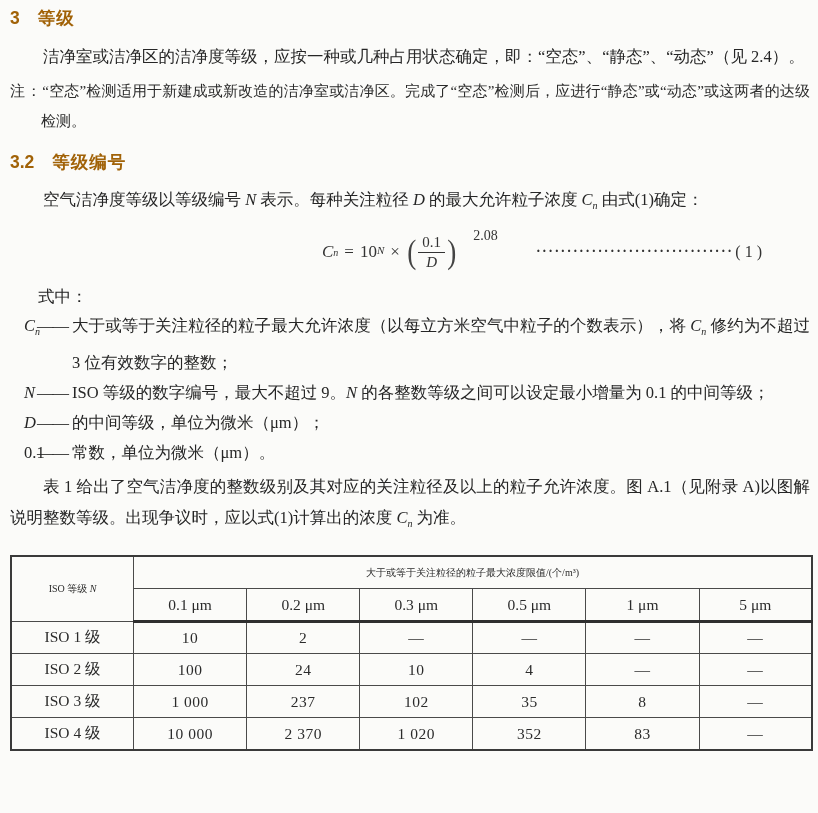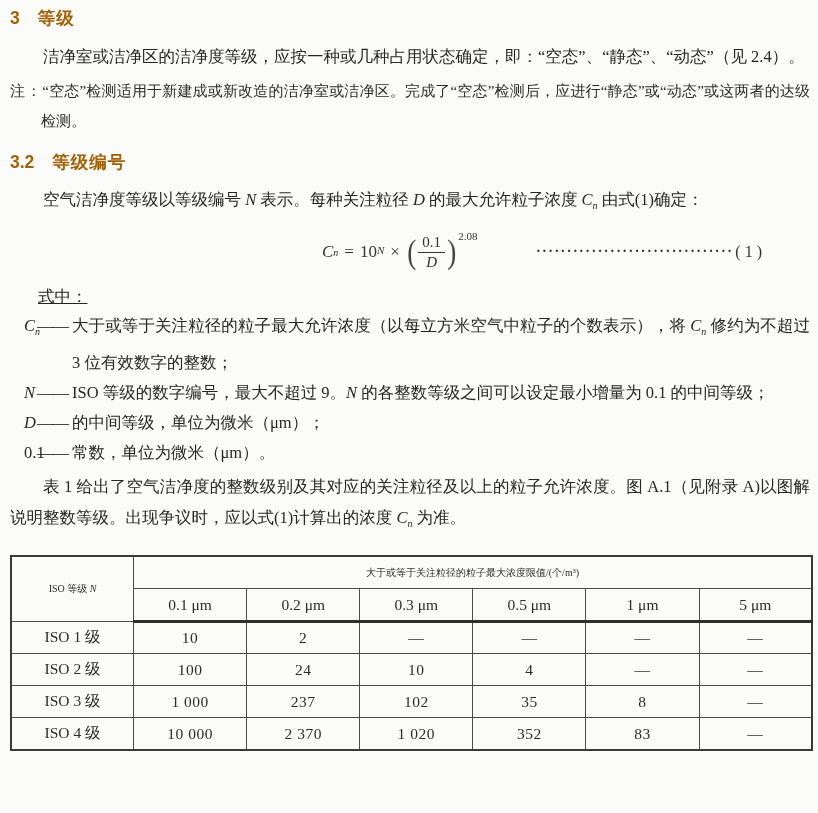--- a/index.html
+++ b/index.html
@@ -59,33 +59,33 @@
     font-size:17px;
     color:#333;
   }
   .formula { display:inline-flex; align-items:center; white-space:nowrap; }
   .formula .op { margin:0 6px; }
   .formula sup { font-size:11px; position:relative; top:-2px; }
   .paren { font-size:34px; font-weight:400; line-height:38px; color:#444; transform:scaleX(.8); }
   .frac { display:inline-flex; flex-direction:column; align-items:center; margin:0 1px; }
   .frac .num, .frac .den { font-size:15px; line-height:19px; width:100%; text-align:center; padding:0 4px; }
   .frac .den { border-top:1.5px solid #333; }
-  .outer-exp { font-size:11px; position:relative; top:-16px; left:1px; }
+  .outer-exp { font-size:14px; position:relative; top:-16px; left:16px; }
   .leader-dots {
     margin-left:auto;
     font-weight:bold;
     letter-spacing:1.5px;
     font-size:14px;
     color:#333;
     overflow:hidden;
     white-space:nowrap;
   }
   .eq-num { margin-left:2px; font-size:16px; white-space:nowrap; }
 
-  .where-label { margin-top:6px; font-size:16.5px; line-height:28px; padding-left:28px;text-decoration:underline; }
+  .where-label { margin-top:6px; font-size:16.5px; line-height:28px; padding-left:28px; }
 
   .def-row {
     position:relative;
     padding-left:62px;
     font-size:16.5px;
     line-height:30px;
     text-align:justify;
     color:#262626;
   }
   .def-row .term { position:absolute; left:14px; top:0; }

